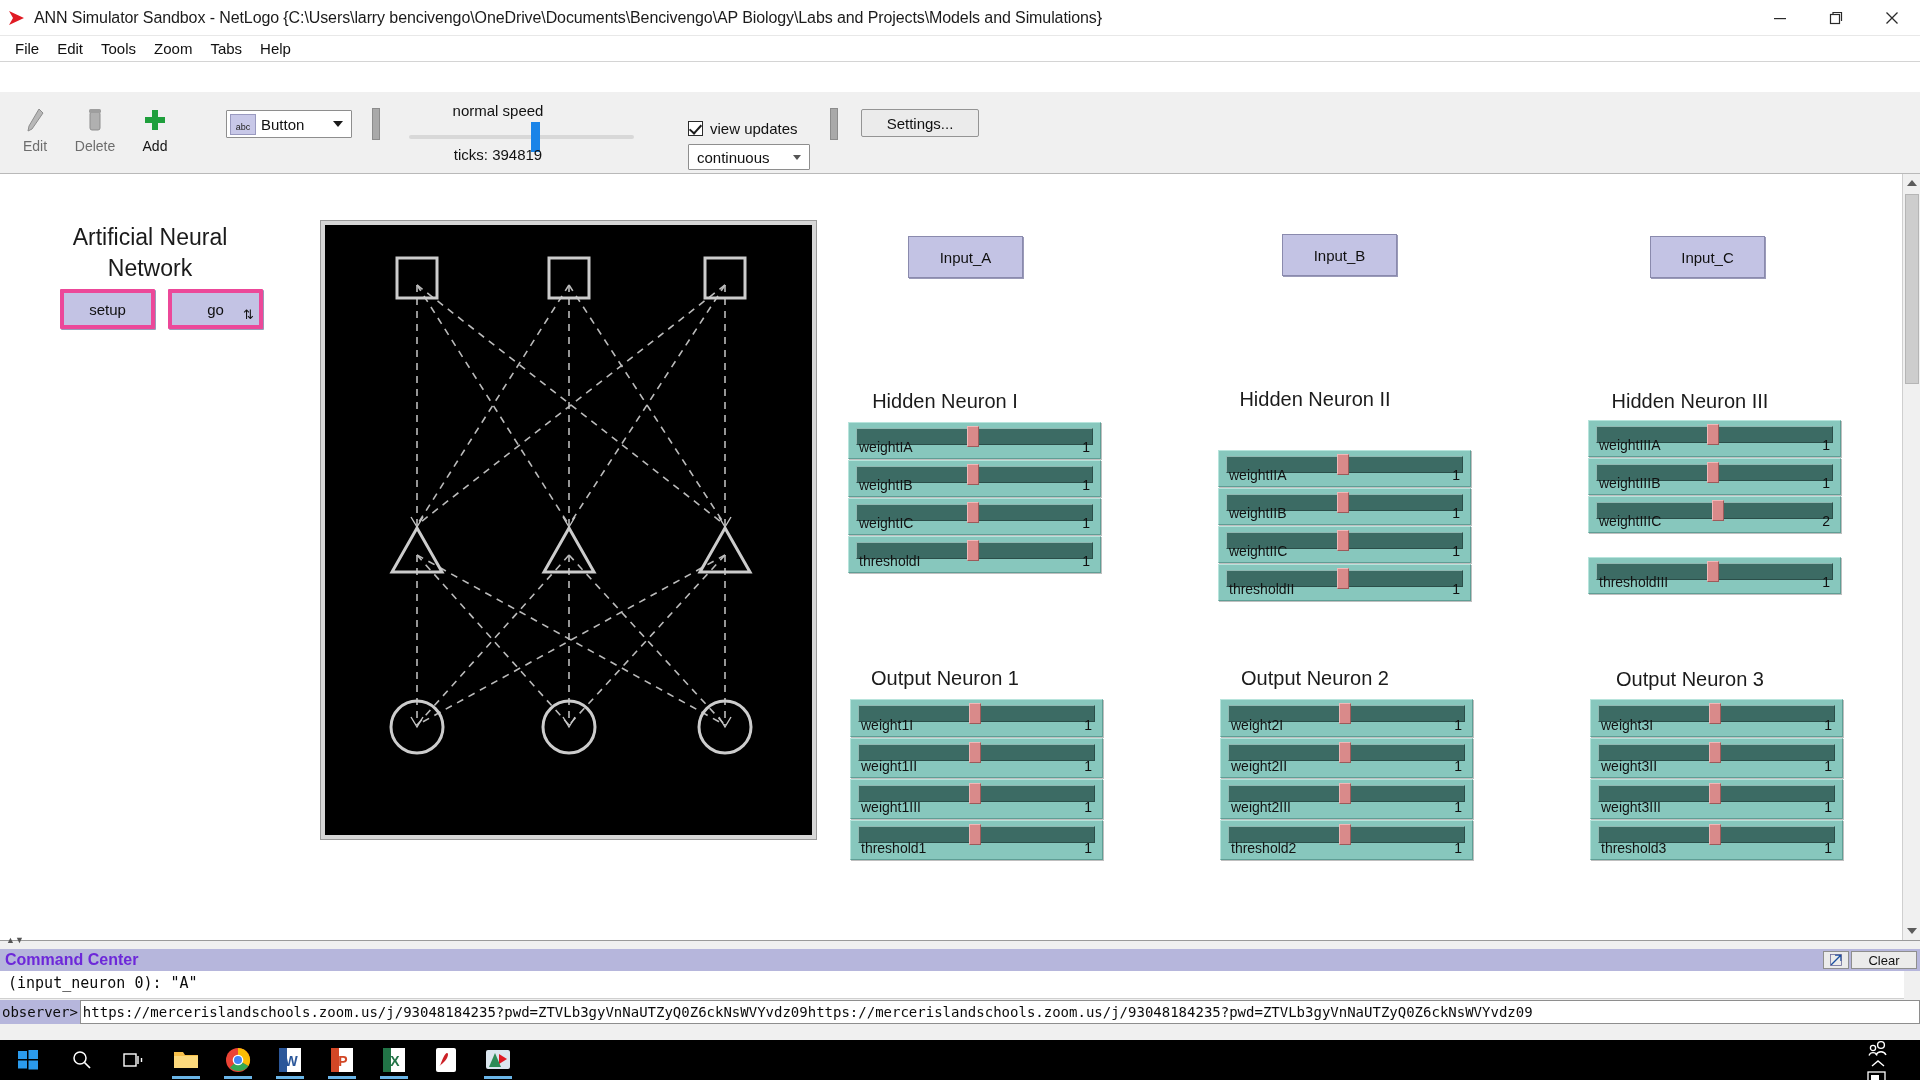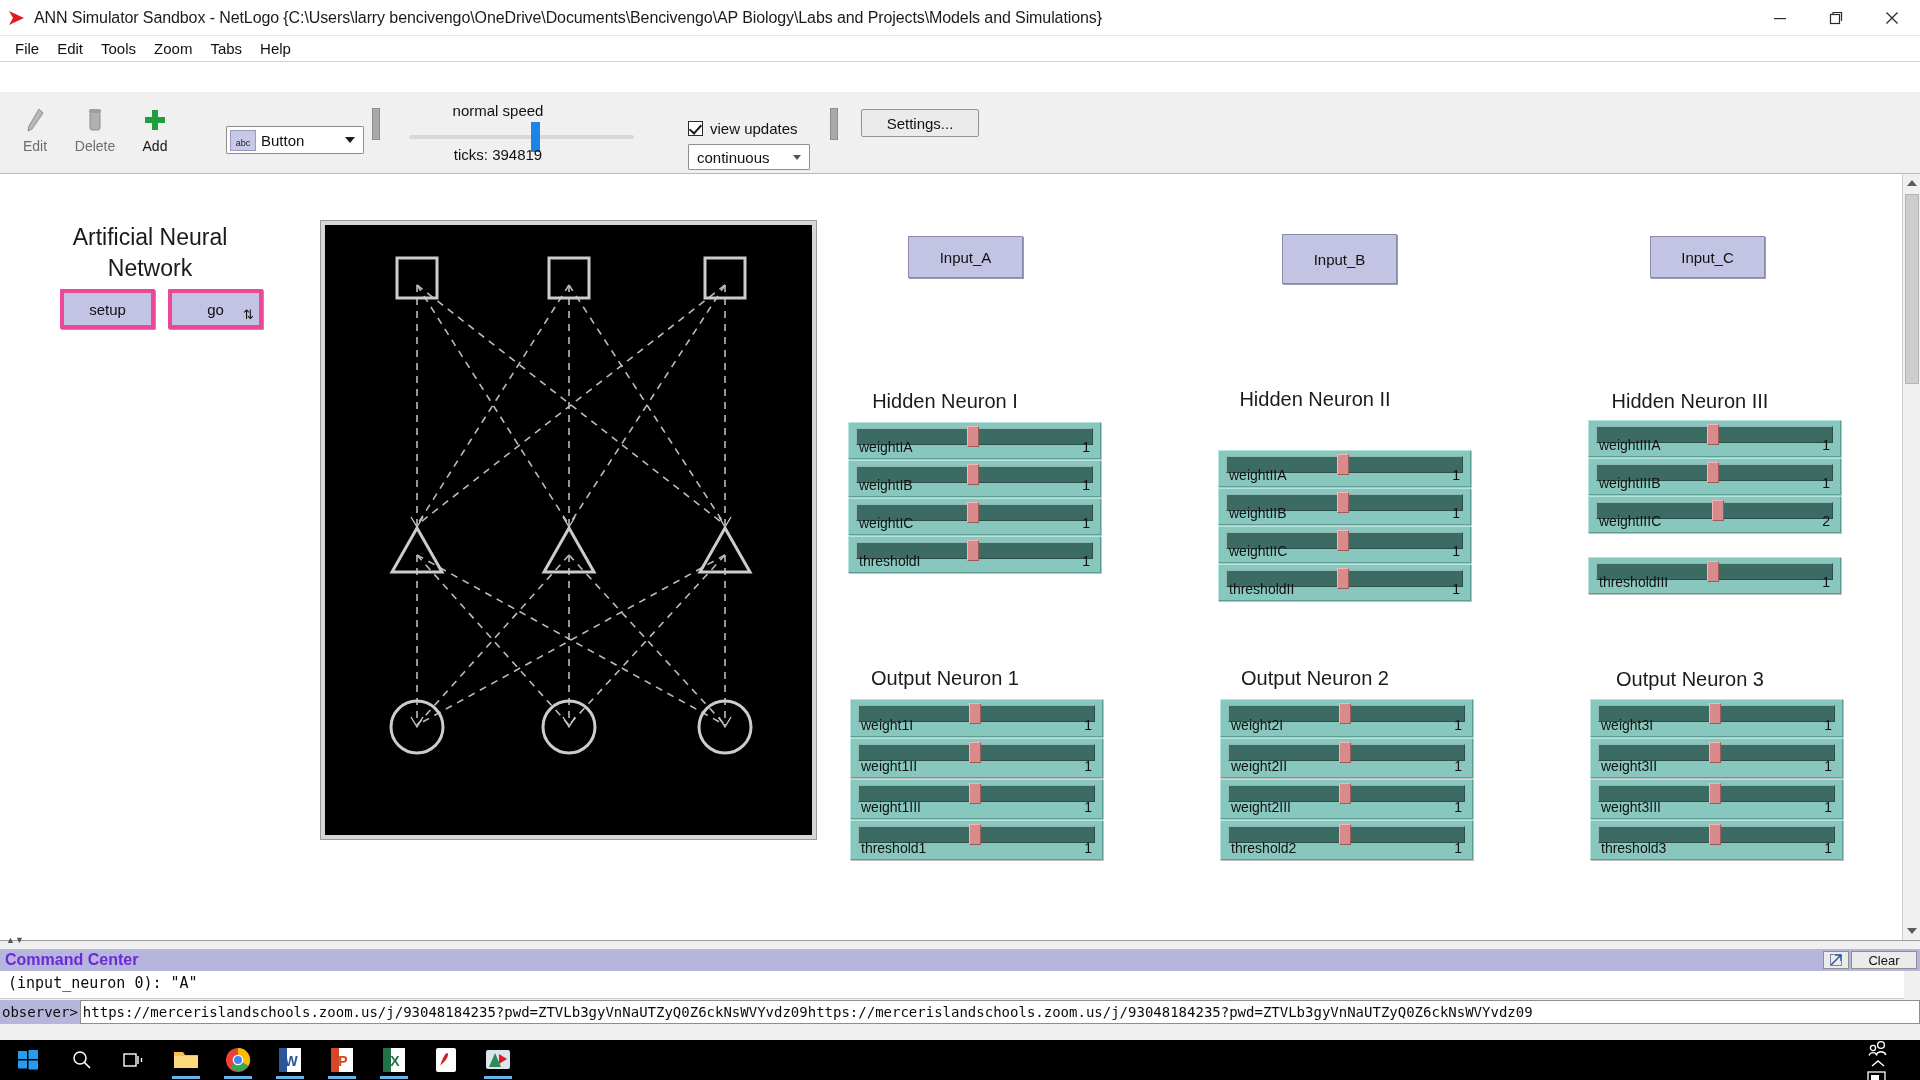--- a/index.html
+++ b/index.html
@@ -319,21 +319,21 @@
 
     <div class="tool-btn enabled" style="left:124px;">
       <div class="ti">
         <svg width="26" height="30" viewBox="0 0 26 30">
             <path d="M10 5 h6 v7 h7 v6 h-7 v7 h-6 v-7 h-7 v-6 h7 z" fill="#1f9f3c"></path>
           </svg>
       </div>
       <span class="tl">Add</span>
     </div>
 
-    <div class="combo" style="left:226px; top:34px; width:138px; height:28px;">
+    <div class="combo" style="left:226px; top:18px; width:126px; height:28px;">
       <div class="abc-badge" style="margin:2px 5px 2px 3px;">
         <span>abc</span>
       </div>
       <span class="cv">Button</span>
       <span class="carrow"></span>
     </div>
 
     <div class="vsep" style="left:372px; top:16px; height:32px;"></div>
 
     <div class="speed-label" style="left:368px; top:10px; width:260px;">normal speed</div>
@@ -411,21 +411,21 @@
             <path d="M400 303 L425 347 L375 347 Z"></path>
             <circle cx="92" cy="502" r="26"></circle>
             <circle cx="244" cy="502" r="26"></circle>
             <circle cx="400" cy="502" r="26"></circle>
           </g>
         </svg>
       </div>
     </div>
 
     <div class="input-btn" style="left:908px; top:62px; width:115px; height:42px;">Input_A</div>
-    <div class="input-btn" style="left:1282px; top:60px; width:115px; height:50px;">Input_B</div>
+    <div class="input-btn" style="left:1282px; top:60px; width:115px; height:42px;">Input_B</div>
     <div class="input-btn" style="left:1650px; top:62px; width:115px; height:42px;">Input_C</div>
 
     <div class="group-title" style="left:820px; top:216px; width:250px;">Hidden Neuron I</div>
     <div class="slider-stack" style="left:848px; top:248px; width:253px;">
       <div class="nl-slider" style="height:37px;">
         <span class="sl-track"></span>
         <span class="sl-thumb" style="left:47%;"></span>
         <span class="sl-name">weightIA</span>
         <span class="sl-val">1</span>
       </div>

